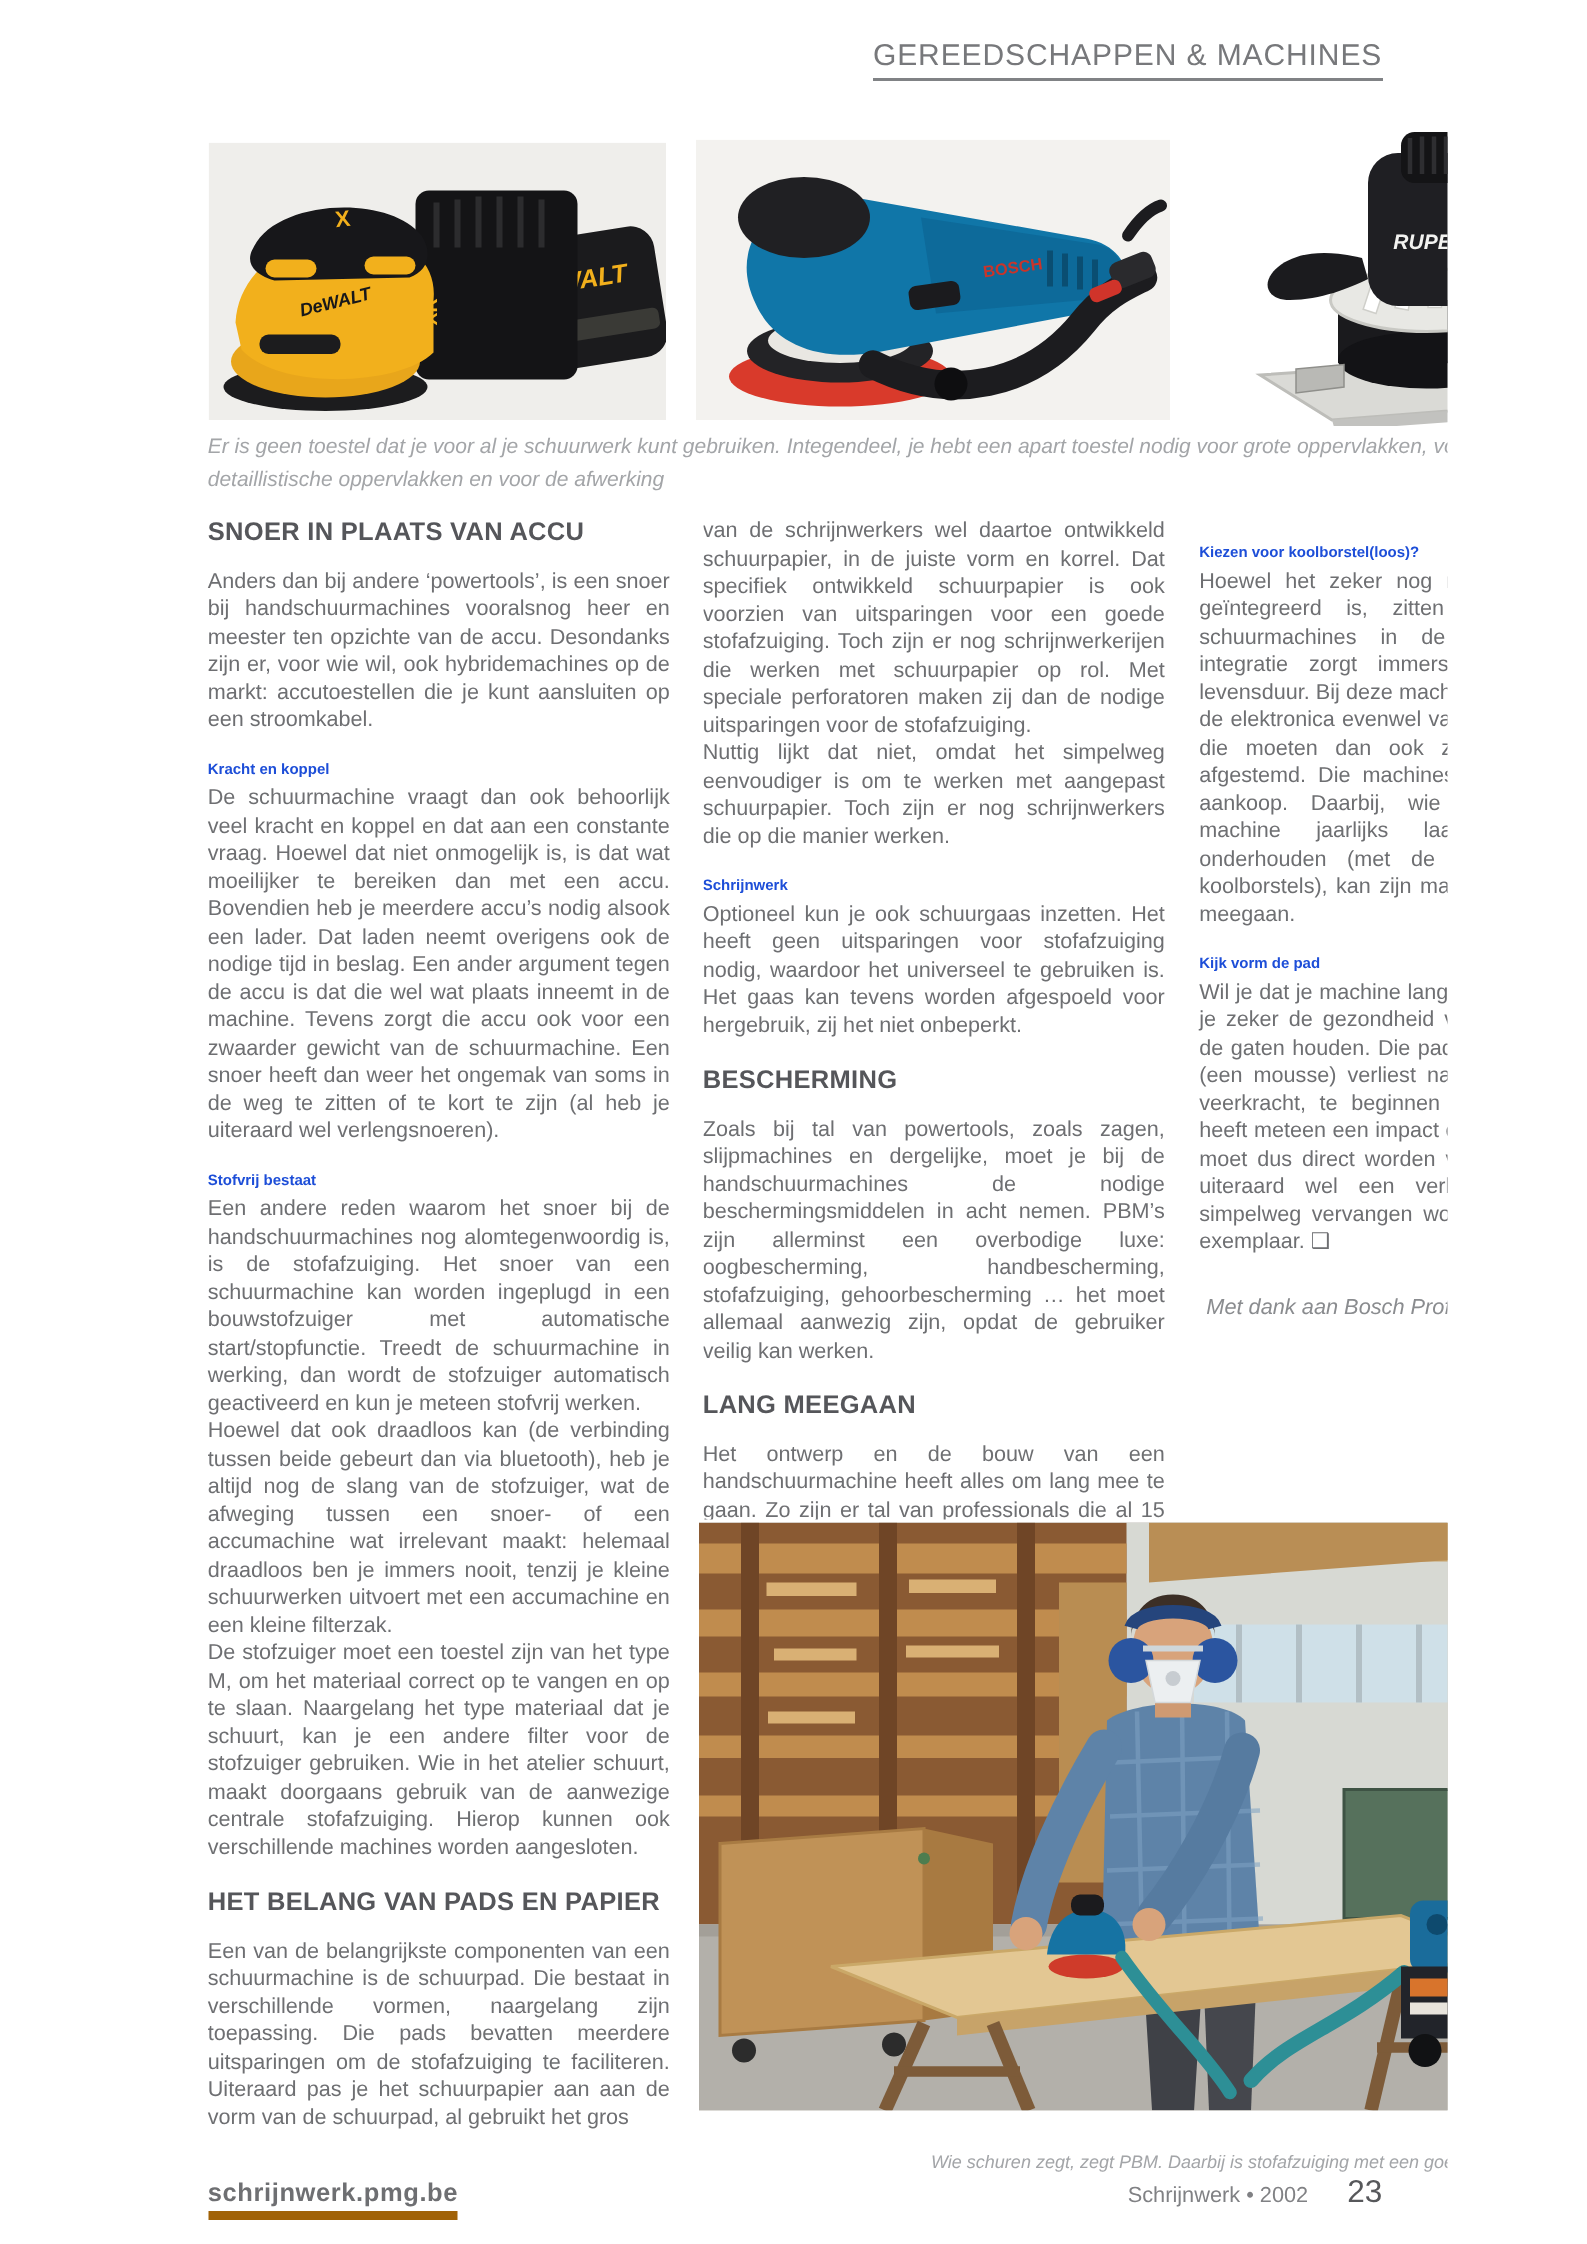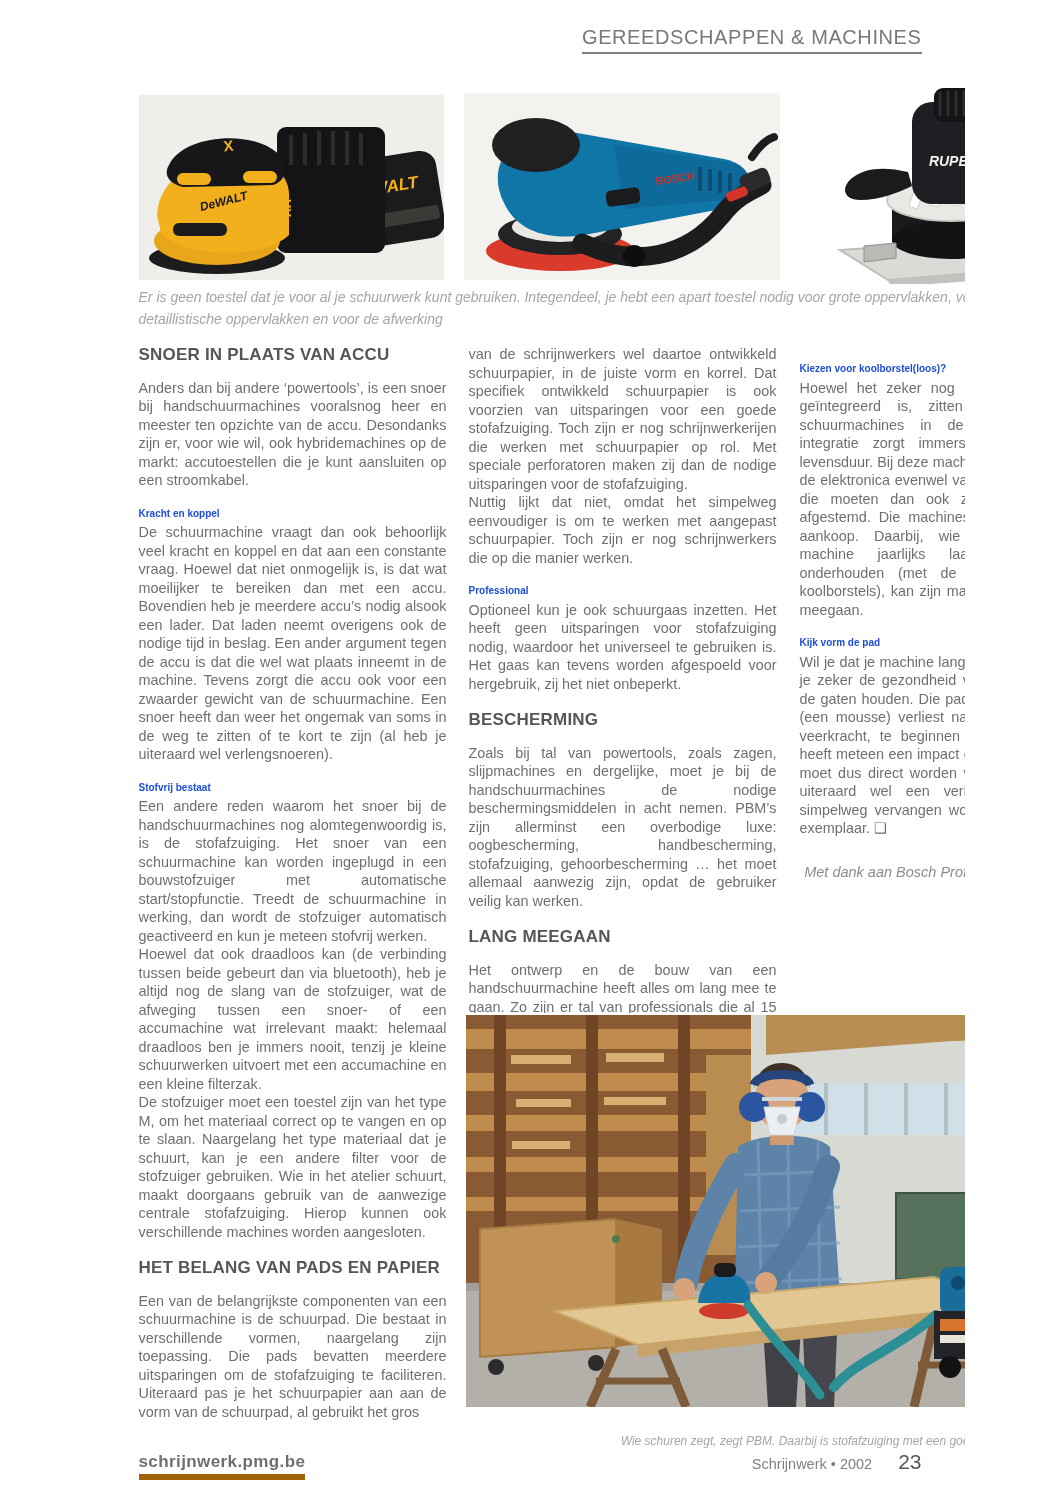--- a/index.html
+++ b/index.html
@@ -186,21 +186,21 @@
       <h3>Stofvrij bestaat</h3>
       <p>Een andere reden waarom het snoer bij de handschuurmachines nog alomtegenwoordig is, is de stofafzuiging. Het snoer van een schuurmachine kan worden ingeplugd in een bouwstofzuiger met automatische start/stopfunctie. Treedt de schuurmachine in werking, dan wordt de stofzuiger automatisch geactiveerd en kun je meteen stofvrij werken.</p>
       <p>Hoewel dat ook draadloos kan (de verbinding tussen beide gebeurt dan via bluetooth), heb je altijd nog de slang van de stofzuiger, wat de afweging tussen een snoer- of een accumachine wat irrelevant maakt: helemaal draadloos ben je immers nooit, tenzij je kleine schuurwerken uitvoert met een accumachine en een kleine filterzak.</p>
       <p>De stofzuiger moet een toestel zijn van het type M, om het materiaal correct op te vangen en op te slaan. Naargelang het type materiaal dat je schuurt, kan je een andere filter voor de stofzuiger gebruiken. Wie in het atelier schuurt, maakt doorgaans gebruik van de aanwezige centrale stofafzuiging. Hierop kunnen ook verschillende machines worden aangesloten.</p>
       <h2>HET BELANG VAN PADS EN PAPIER</h2>
       <p>Een van de belangrijkste componenten van een schuurmachine is de schuurpad. Die bestaat in verschillende vormen, naargelang zijn toepassing. Die pads bevatten meerdere uitsparingen om de stofafzuiging te faciliteren. Uiteraard pas je het schuurpapier aan aan de vorm van de schuurpad, al gebruikt het gros</p>
     </div>
   <div class="col col-2">
       <p>van de schrijnwerkers wel daartoe ontwikkeld schuurpapier, in de juiste vorm en korrel. Dat specifiek ontwikkeld schuurpapier is ook voorzien van uitsparingen voor een goede stofafzuiging. Toch zijn er nog schrijnwerkerijen die werken met schuurpapier op rol. Met speciale perforatoren maken zij dan de nodige uitsparingen voor de stofafzuiging.</p>
       <p>Nuttig lijkt dat niet, omdat het simpelweg eenvoudiger is om te werken met aangepast schuurpapier. Toch zijn er nog schrijnwerkers die op die manier werken.</p>
-      <h3>Professional</h3>
+      <h3>Schrijnwerk</h3>
       <p>Optioneel kun je ook schuurgaas inzetten. Het heeft geen uitsparingen voor stofafzuiging nodig, waardoor het universeel te gebruiken is. Het gaas kan tevens worden afgespoeld voor hergebruik, zij het niet onbeperkt.</p>
       <h2>BESCHERMING</h2>
       <p>Zoals bij tal van powertools, zoals zagen, slijpmachines en dergelijke, moet je bij de handschuurmachines de nodige beschermingsmiddelen in acht nemen. PBM’s zijn allerminst een overbodige luxe: oogbescherming, handbescherming, stofafzuiging, gehoorbescherming … het moet allemaal aanwezig zijn, opdat de gebruiker veilig kan werken.</p>
       <h2>LANG MEEGAAN</h2>
       <p>Het ontwerp en de bouw van een handschuurmachine heeft alles om lang mee te gaan. Zo zijn er tal van professionals die al 15 jaar</p>
     </div>
   <div class="col col-3">
       <h3>Kiezen voor koolborstel(loos)?</h3>
       <p>Hoewel het zeker nog niet in elke machine geïntegreerd is, zitten de koolborstelloze schuurmachines in de lift. Een correcte integratie zorgt immers voor een langere levensduur. Bij deze machines zijn de sturing en de elektronica evenwel van erg groot belang en die moeten dan ook zeer nauwkeurig zijn afgestemd. Die machines zijn ook duurder in aankoop. Daarbij, wie zijn ‘conventionele’ machine jaarlijks laat controleren en onderhouden (met de vervanging van de koolborstels), kan zijn machine even lang laten meegaan.</p>
       <h3>Kijk vorm de pad</h3>

